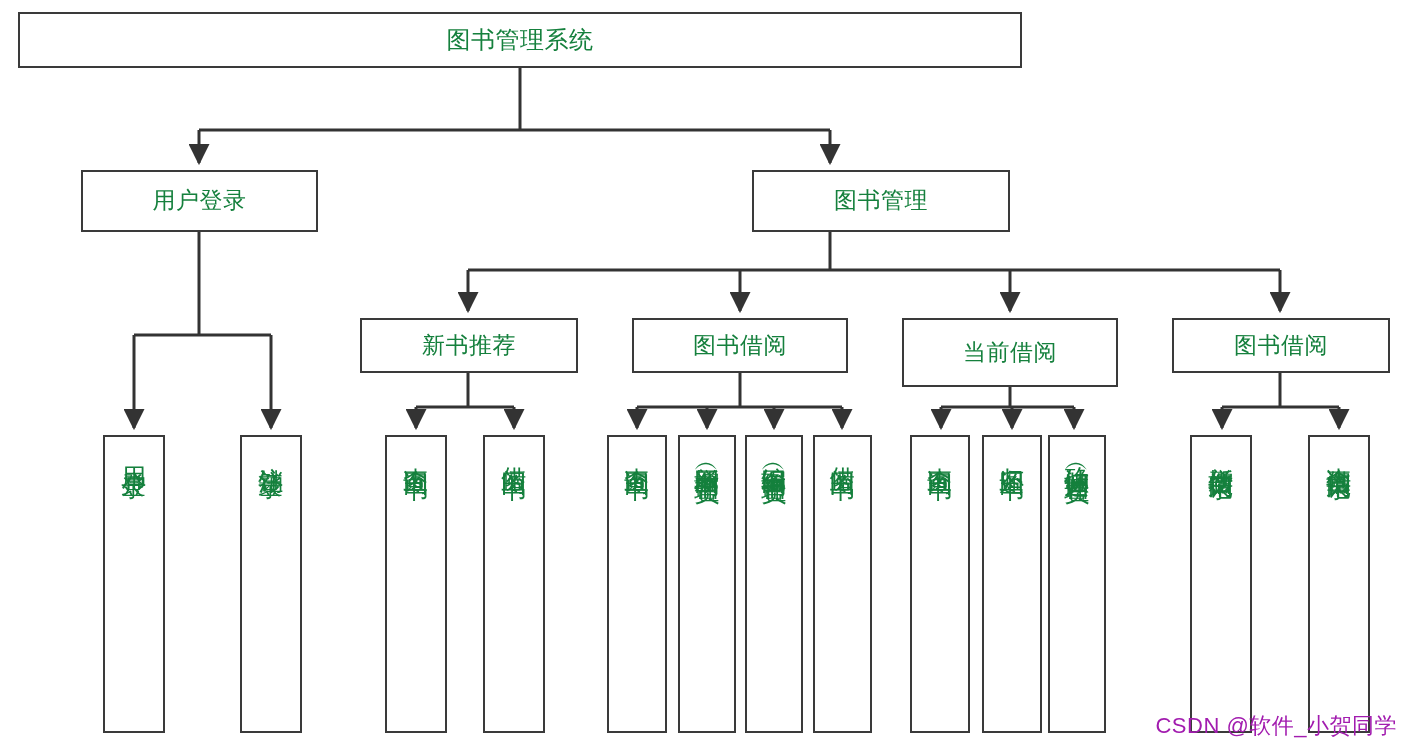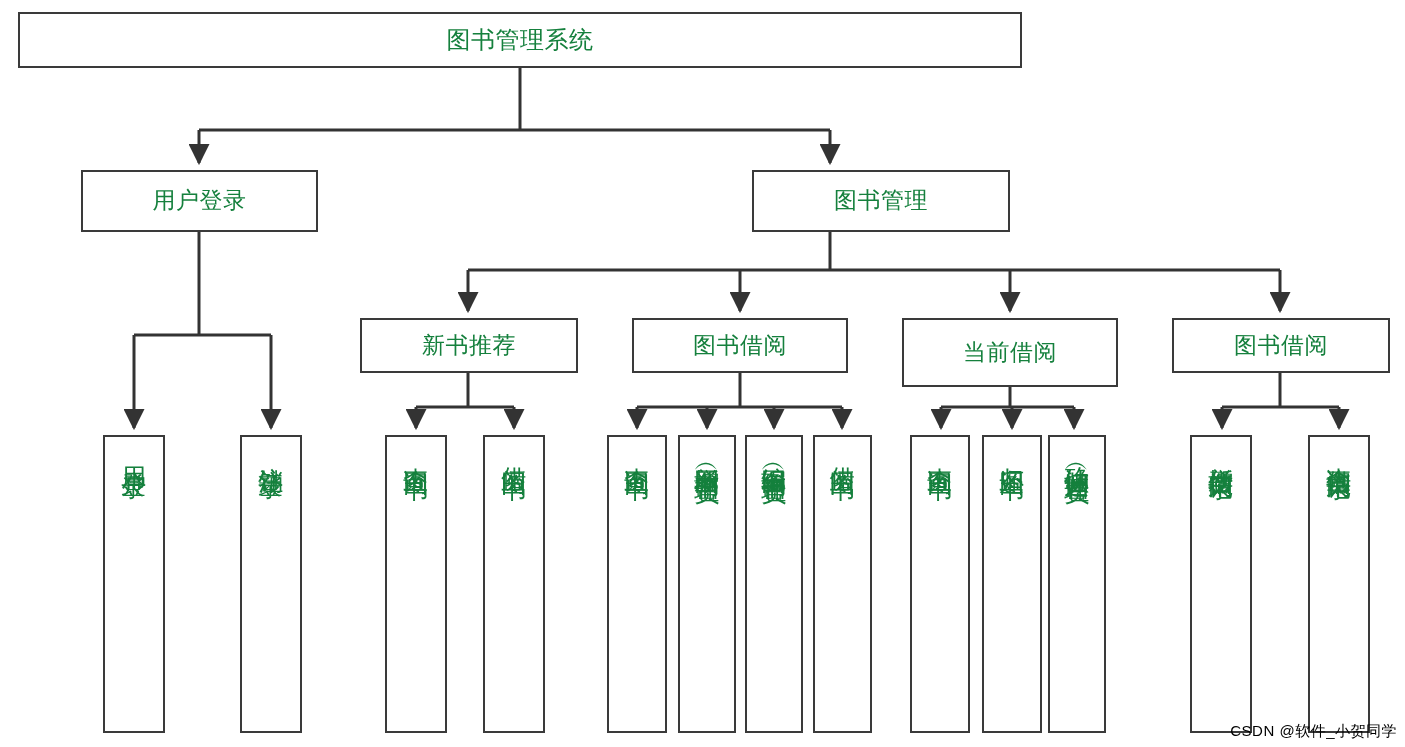--- a/index.html
+++ b/index.html
@@ -63,22 +63,22 @@
     letter-spacing: 3px;
     white-space: nowrap;
   }
   .node.vertical.tall .label {
     letter-spacing: 2px;
   }
   .watermark {
     position: absolute;
     right: 8px;
     bottom: 6px;
-    font-size: 15px;
-    color: #000000;
+    font-size: 22px;
+    color: #a21caf;
     letter-spacing: 0.5px;
     white-space: nowrap;
   }
 </style>
 </head>
 <body>
 
 <div id="diagram-root">
 
   <svg class="edges" viewBox="0 0 1405 747" xmlns="http://www.w3.org/2000/svg">

